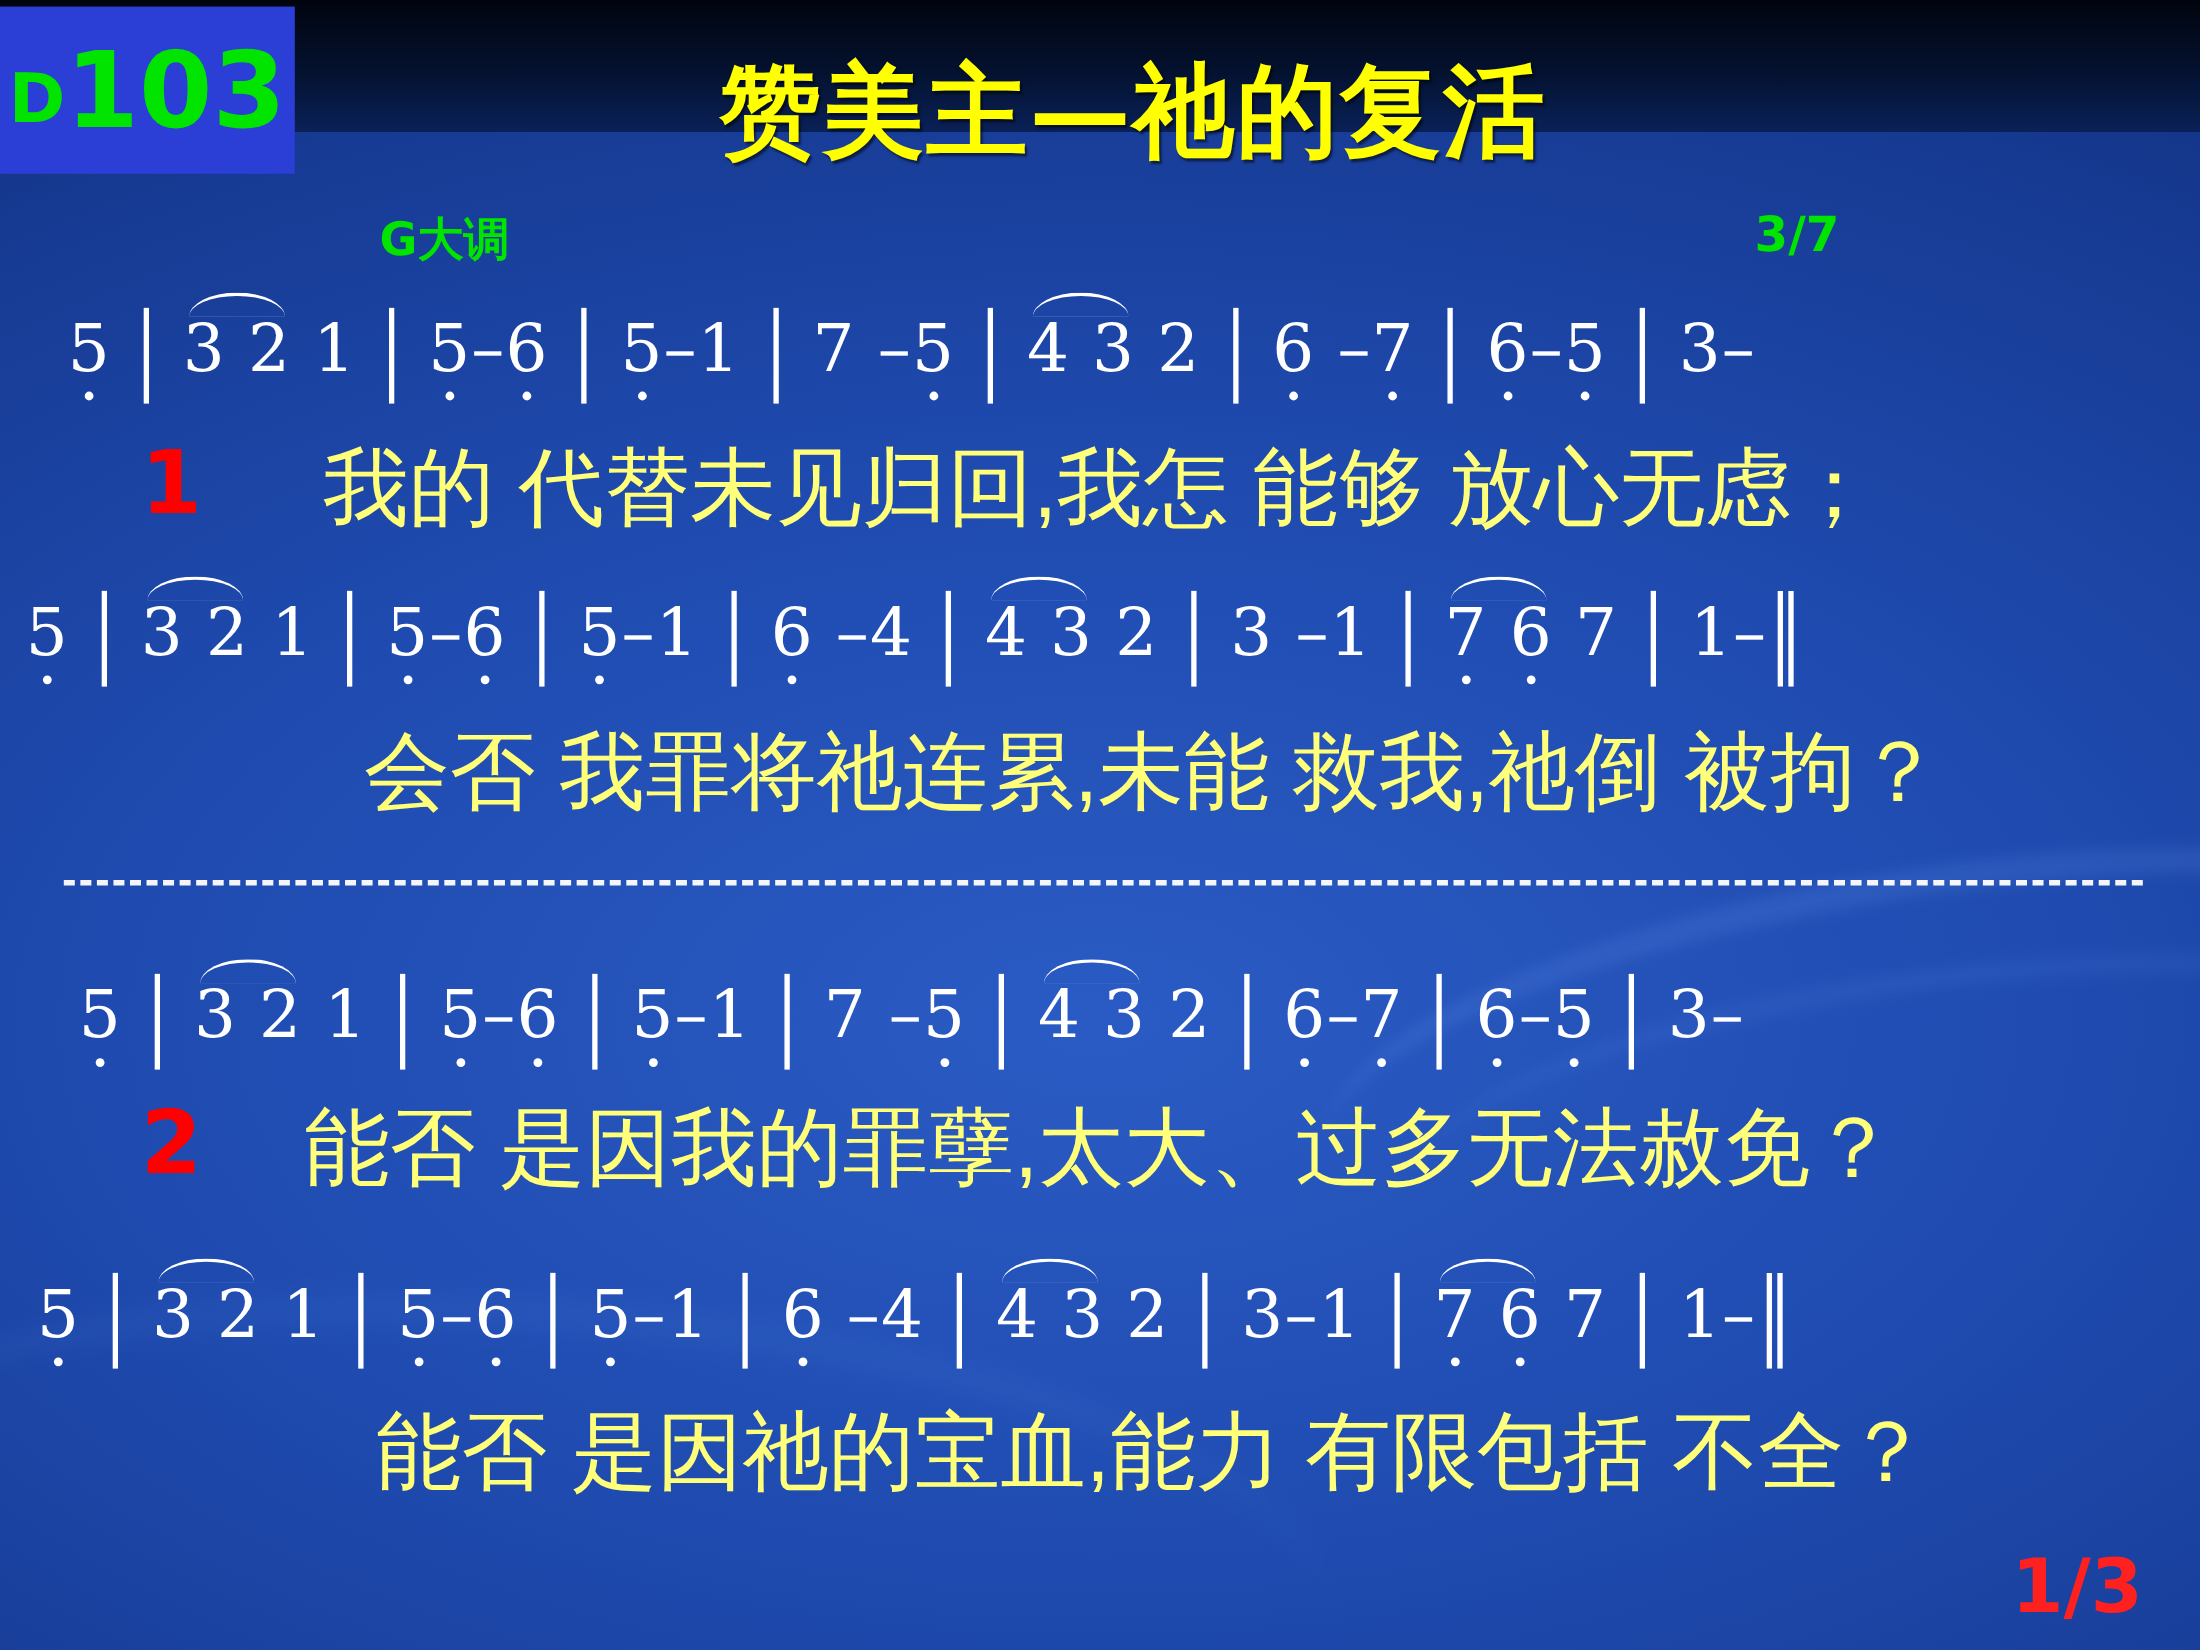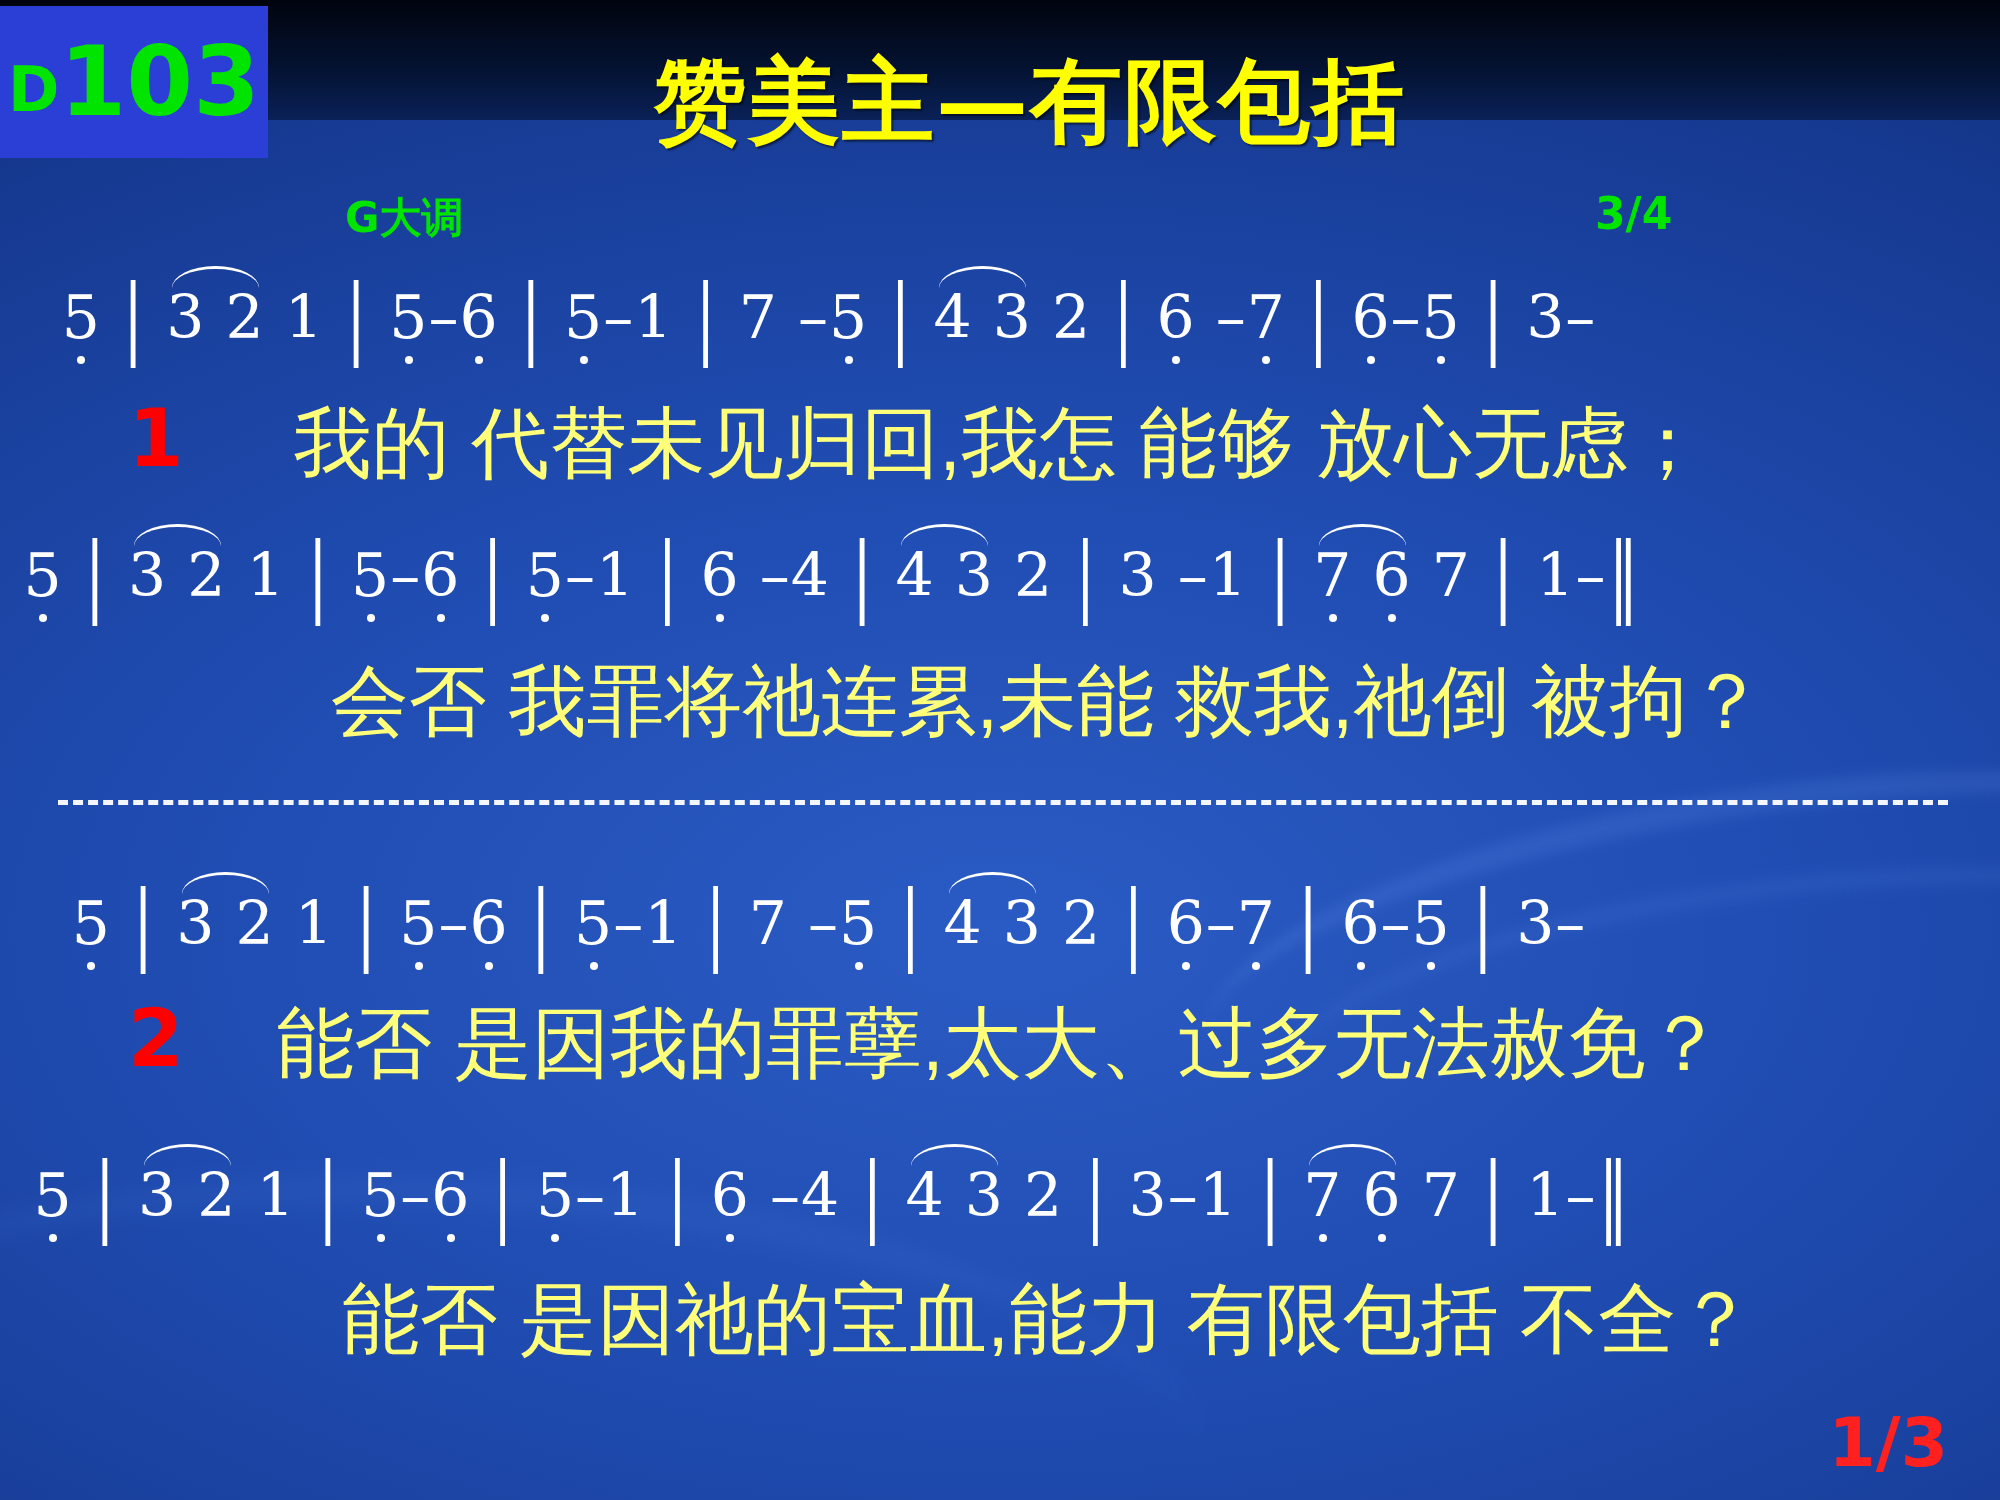--- a/index.html
+++ b/index.html
@@ -215,23 +215,23 @@
   <div id="topband"></div>
   <div class="swoosh sw1"></div>
   <div class="swoosh sw2"></div>
   <div class="swoosh sw3"></div>
 
   <div id="badge">
     <span class="d">D</span>
     <span class="num">103</span>
   </div>
 
-  <div id="title">赞美主—有限包括</div>
+  <div id="title">赞美主—祂的复活</div>
   <div id="key">G大调</div>
-  <div id="meter">3/4</div>
+  <div id="meter">3/7</div>
 
   <div class="notation" style="top: 282px;">
     <span class="n low">5</span>&nbsp;<span class="bar">|</span>&nbsp;<span class="slur">3&nbsp;2</span>&nbsp;1&nbsp;<span class="bar">|</span>&nbsp;<span class="n low">5</span>–<span class="n low">6</span>&nbsp;<span class="bar">|</span>&nbsp;<span class="n low">5</span>–1&nbsp;<span class="bar">|</span>&nbsp;7&nbsp;–<span class="n low">5</span>&nbsp;<span class="bar">|</span>&nbsp;<span class="slur">4&nbsp;3</span>&nbsp;2&nbsp;<span class="bar">|</span>&nbsp;<span class="n low">6</span>&nbsp;–<span class="n low">7</span>&nbsp;<span class="bar">|</span>&nbsp;<span class="n low">6</span>–<span class="n low">5</span>&nbsp;<span class="bar">|</span>&nbsp;3–
   </div>
   <div class="verse-num" style="left: 128px; top: 392px;">1</div>
   <div class="lyric" style="top: 392px;">我的  代替未见归回,我怎  能够 放心无虑；</div>
 
   <div class="notation" style="top: 540px;">
     <span class="n low">5</span>&nbsp;<span class="bar">|</span>&nbsp;<span class="slur">3&nbsp;2</span>&nbsp;1&nbsp;<span class="bar">|</span>&nbsp;<span class="n low">5</span>–<span class="n low">6</span>&nbsp;<span class="bar">|</span>&nbsp;<span class="n low">5</span>–1&nbsp;<span class="bar">|</span>&nbsp;<span class="n low">6</span>&nbsp;–4&nbsp;<span class="bar">|</span>&nbsp;<span class="slur">4&nbsp;3</span>&nbsp;2&nbsp;<span class="bar">|</span>&nbsp;3&nbsp;–1&nbsp;<span class="bar">|</span>&nbsp;<span class="slur"><span class="n low">7</span>&nbsp;<span class="n low">6</span></span>&nbsp;7&nbsp;<span class="bar">|</span>&nbsp;1–<span class="dbar">‖</span>
   </div>

